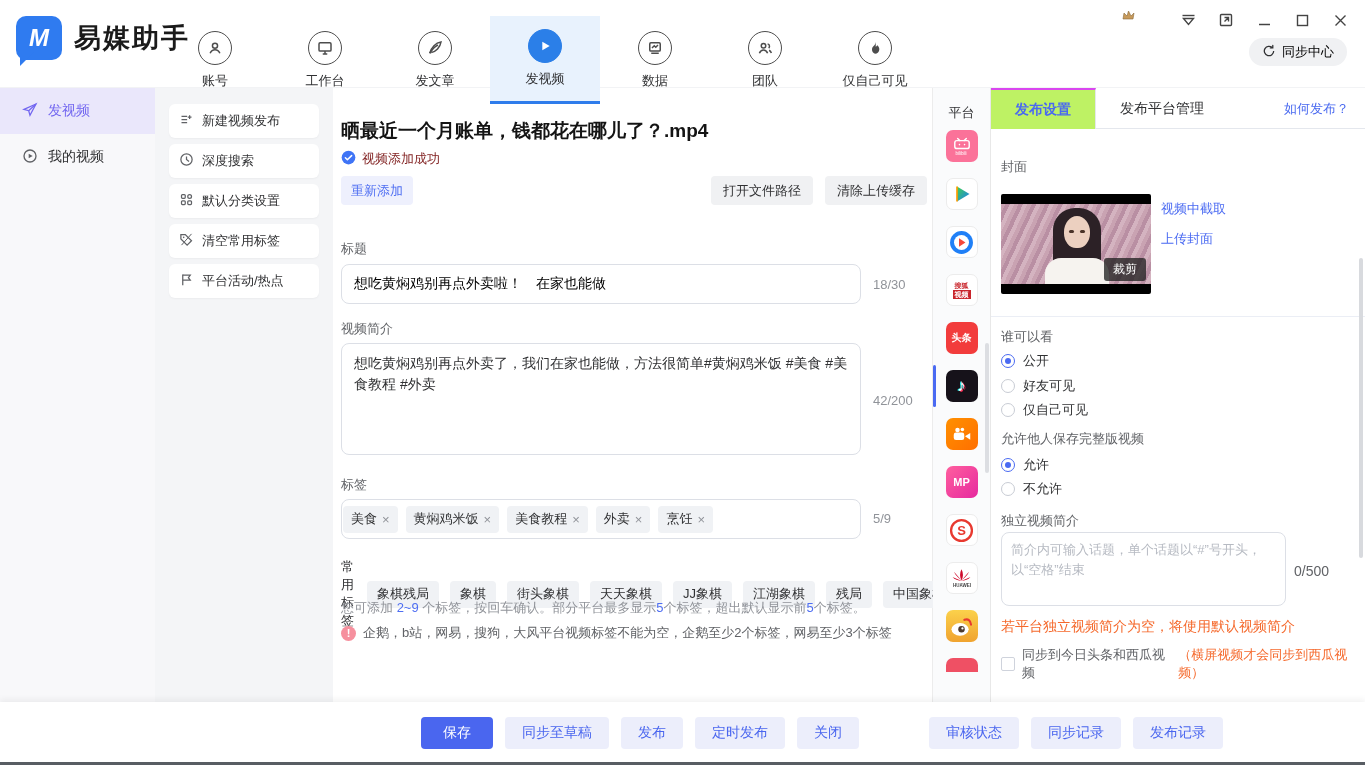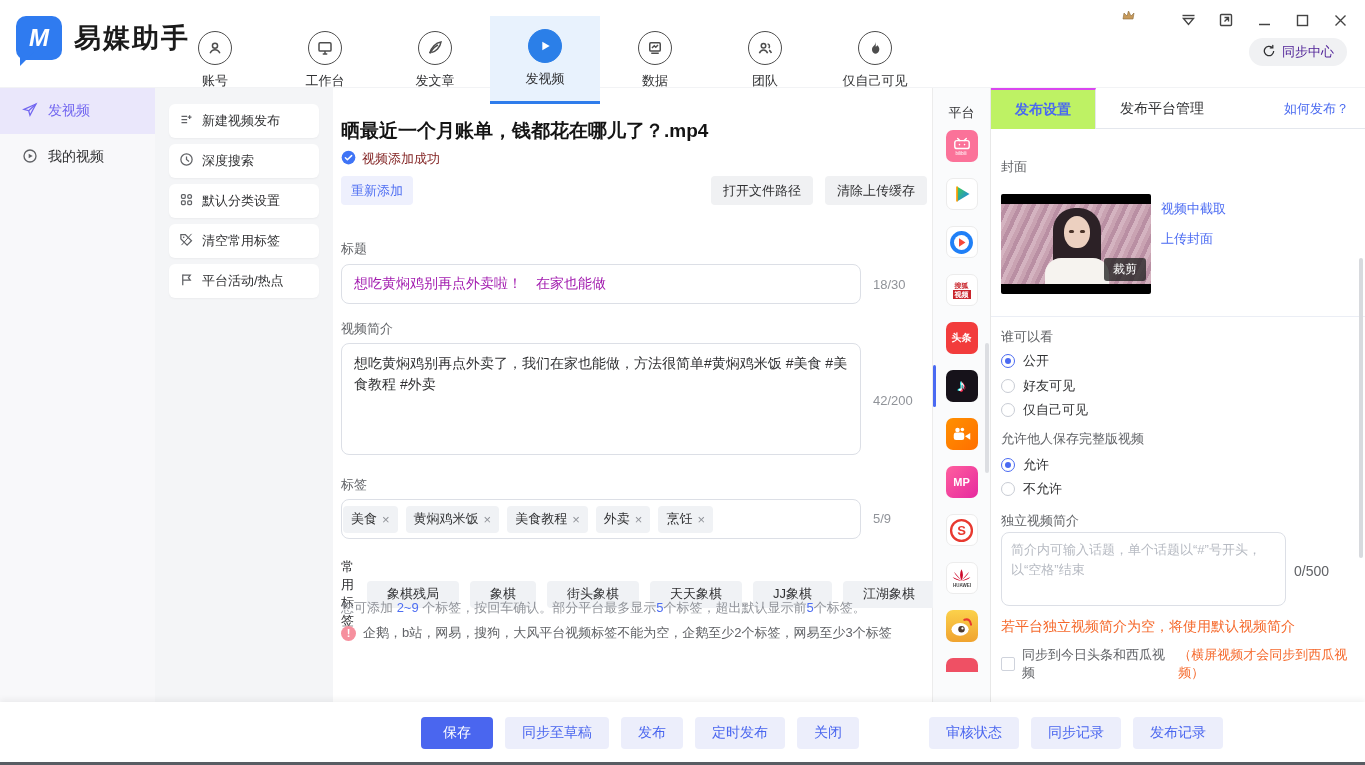--- a/index.html
+++ b/index.html
@@ -17,21 +17,21 @@
   .nav { position:absolute; left:160px; top:16px; height:88px; display:flex; }
   .nav-item { width:110px; height:88px; display:flex; flex-direction:column; align-items:center; justify-content:center; gap:7px; cursor:pointer; }
   .nav-item .nav-circle { width:34px; height:34px; border-radius:50%; border:1.6px solid #4d4d4d; display:flex; align-items:center; justify-content:center; color:#4d4d4d; background:#fff; }
   .nav-item .nav-label { font-size:13px; color:#303133; }
   .nav-item.active { background:#e8f2fd; border-bottom:3px solid #2e7ceb; }
   .nav-item.active .nav-circle { background:#2b7fe8; border-color:#2b7fe8; color:#fff; }
 
   .win-controls { position:absolute; top:10px; right:14px; display:flex; gap:16px; align-items:center; }
   .win-btn { width:22px; height:20px; display:flex; align-items:center; justify-content:center; color:#444; cursor:pointer; }
   .plugin-ico { position:absolute; top:7px; right:230px; }
-  .sync-center { position:absolute; top:38px; right:18px; height:28px; padding:0 13px; background:#f0f1f3; border-radius:15px; display:flex; align-items:center; gap:6px; font-size:13px; color:#4c1d95; cursor:pointer; }
+  .sync-center { position:absolute; top:38px; right:18px; height:28px; padding:0 13px; background:#f0f1f3; border-radius:15px; display:flex; align-items:center; gap:6px; font-size:13px; color:#000000; cursor:pointer; }
 
   
   .sidebar { position:absolute; top:88px; left:0; width:155px; bottom:63px; background:#f8f8fa; }
   .side-item { height:46px; display:flex; align-items:center; gap:10px; padding-left:22px; font-size:14px; color:#303133; cursor:pointer; }
   .side-item.active { background:#eae7fb; color:#7266f0; }
 
   
   .tools { position:absolute; top:88px; left:155px; width:178px; bottom:63px; background:#f4f5f7; }
   .tool-btn { width:150px; height:34px; margin:0 0 0 14px; background:#fff; border-radius:6px; display:flex; align-items:center; gap:8px; padding-left:10px; font-size:13px; color:#303133; cursor:pointer; box-shadow:0 1px 2px rgba(0,0,0,.04); position:absolute; }
 
@@ -41,30 +41,30 @@
   .status-row { position:absolute; left:8px; top:62px; display:flex; align-items:center; gap:6px; font-size:13px; color:#7f1d1d; }
   .btn { display:inline-flex; align-items:center; justify-content:center; border-radius:4px; font-size:13px; cursor:pointer; }
   .btn-readd { position:absolute; left:8px; top:88px; width:72px; height:29px; background:#eef0fd; color:#4e6ef2; }
   .btn-gray { background:#f0f1f3; color:#303133; height:29px; padding:0 12px; position:absolute; top:88px; }
   .btn-openpath { left:378px; }
   .btn-clearcache { left:492px; }
 
   .f-label { position:absolute; left:8px; font-size:13px; color:#606266; }
   .counter { position:absolute; left:540px; font-size:13px; color:#909399; }
 
-  .title-input { position:absolute; left:8px; top:176px; width:520px; height:40px; border:1px solid #dcdfe6; border-radius:8px; font-size:14px; color:#a21caf; padding:0 12px; outline:none; font-family:inherit; background:#fff; }
+  .title-input { position:absolute; left:8px; top:176px; width:520px; height:40px; border:1px solid #dcdfe6; border-radius:8px; font-size:14px; color:#000000; padding:0 12px; outline:none; font-family:inherit; background:#fff; }
   .desc-area { position:absolute; left:8px; top:255px; width:520px; height:112px; border:1px solid #dcdfe6; border-radius:8px; font-size:14px; color:#303133; padding:9px 12px; outline:none; resize:none; font-family:inherit; line-height:1.5; background:#fff; }
 
   .tags-box { position:absolute; left:8px; top:411px; width:520px; height:40px; border:1px solid #dcdfe6; border-radius:8px; display:flex; align-items:center; gap:8px; padding:0 1px; }
   .chip { background:#f0f2f5; border-radius:4px; height:27px; display:inline-flex; align-items:center; padding:0 8px; font-size:13px; color:#303133; gap:5px; flex:none; }
   .chip .x { color:#909399; cursor:pointer; font-size:13px; }
 
   .common-row { position:absolute; left:8px; top:470px; display:flex; align-items:center; gap:11px; }
   .common-row .cl { font-size:13px; color:#303133; margin-right:2px; }
-  .chip2 { background:#f0f2f5; border-radius:4px; height:27px; display:inline-flex; align-items:center; padding:0 20px; font-size:13px; color:#303133; cursor:pointer; flex:none; }
+  .chip2 { background:#f0f2f5; border-radius:4px; height:27px; display:inline-flex; align-items:center; padding:0 10px; font-size:13px; color:#303133; cursor:pointer; flex:none; }
 
   .hint { position:absolute; left:8px; top:511px; font-size:13px; color:#909399; }
   .hint .hl { color:#4e6ef2; }
   .warn-row { position:absolute; left:8px; top:536px; display:flex; align-items:center; gap:7px; font-size:13px; color:#606266; }
   .warn-ico { width:15px; height:15px; border-radius:50%; background:#f6909e; color:#fff; font-size:11px; font-weight:bold; display:flex; align-items:center; justify-content:center; flex:none; }
 
   
   .rail { position:absolute; top:88px; left:933px; width:57px; bottom:63px; background:#fafbfc; overflow:hidden; }
   .rail-label { text-align:center; font-size:13px; color:#303133; margin-top:16px; }
   .p-slot { position:relative; width:57px; display:flex; justify-content:center; padding:8px 0; }

